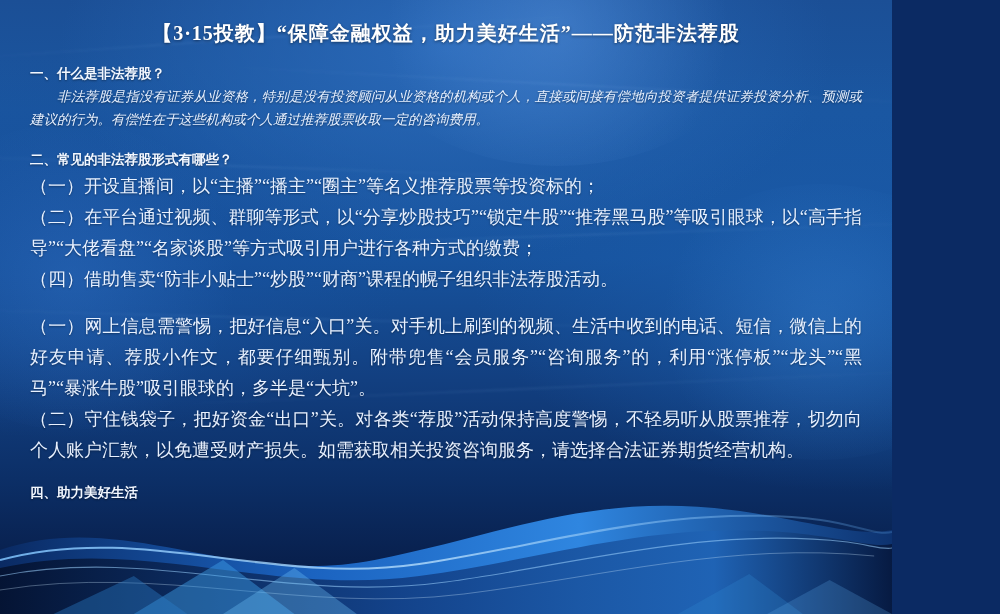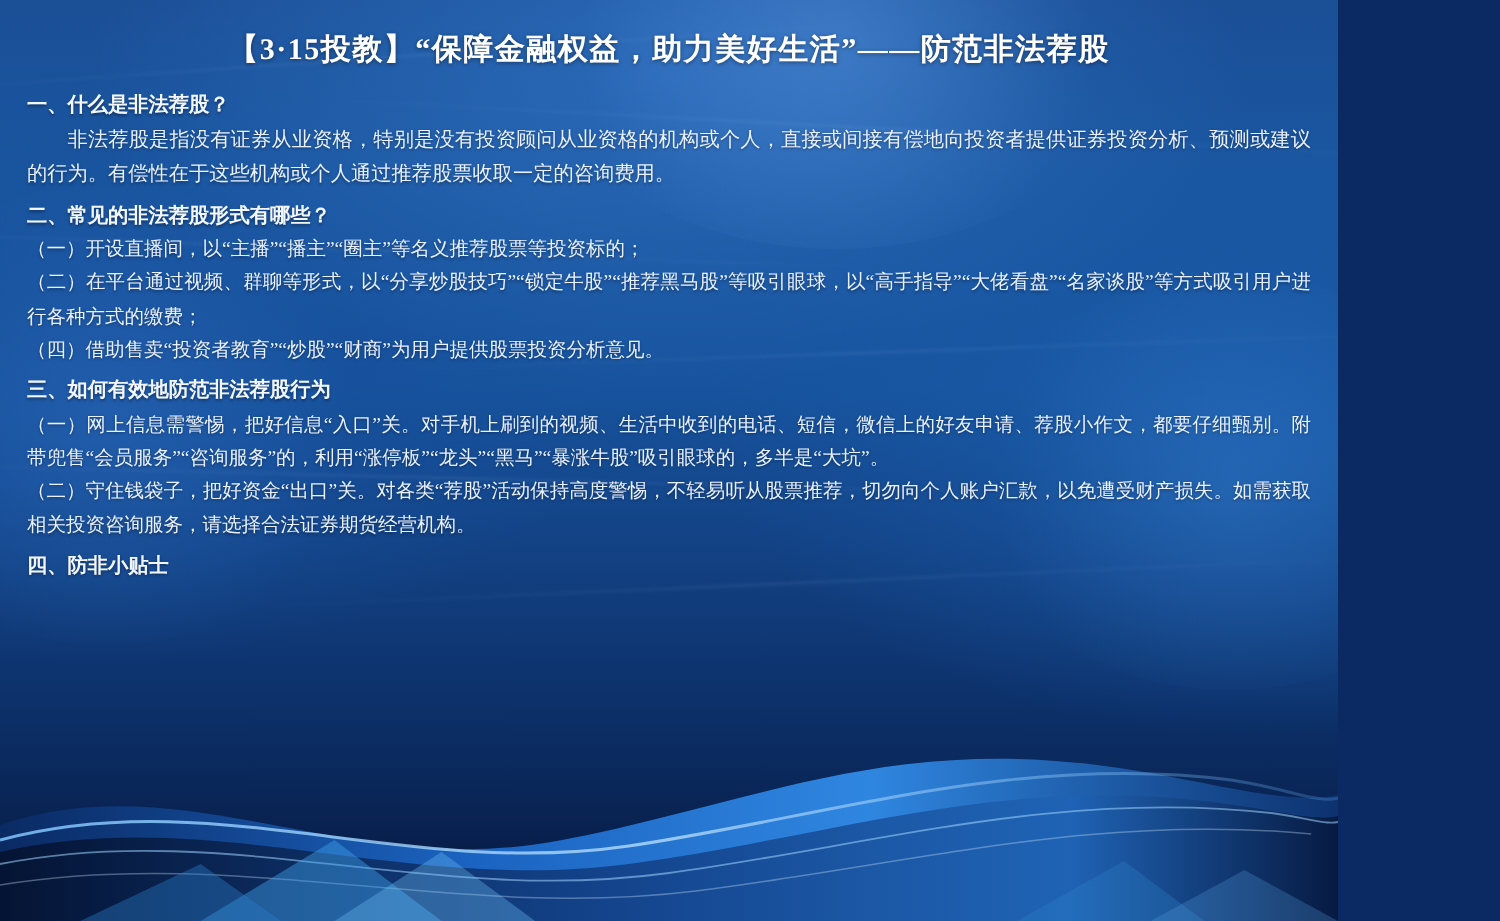--- a/index.html
+++ b/index.html
@@ -60,40 +60,41 @@
   #title {
     text-align: center;
     font-size: 20px;
     font-weight: bold;
     letter-spacing: 1px;
     color: #ffffff;
     text-shadow: 0 1px 3px rgba(0,0,0,.45);
     margin: 6px 0 12px 0;
     line-height: 1.3;
   }
-  .section { margin: 4px; }
+  .section { margin: 16px; }
   .heading {
     font-size: 13.5px;
     font-weight: bold;
     line-height: 1.72;
     color: #f2f7ff;
     text-shadow: 0 1px 2px rgba(0,0,0,.40);
     margin: 2px 0 0 0;
   }
   .para {
     font-size: 13.5px;
     line-height: 1.72;
     color: #e8f1ff;
     text-indent: 2em;
     text-shadow: 0 1px 2px rgba(0,0,0,.38);
     margin: 0;
     text-align: justify;
+    font-style: italic;
   }
   .item {
-    font-size: 13px;
+    font-size: 18px;
     line-height: 1.72;
     color: #e8f1ff;
     text-shadow: 0 1px 2px rgba(0,0,0,.38);
     margin: 0;
     text-align: justify;
   }
 </style>
 </head>
 <body>
 
@@ -151,25 +152,24 @@
     <div id="title">【3·15投教】“保障金融权益，助力美好生活”——防范非法荐股</div>
     <div id="sections">
         <div class="section">
           <div class="heading">一、什么是非法荐股？</div>
           <div class="para">非法荐股是指没有证券从业资格，特别是没有投资顾问从业资格的机构或个人，直接或间接有偿地向投资者提供证券投资分析、预测或建议的行为。有偿性在于这些机构或个人通过推荐股票收取一定的咨询费用。</div>
         </div>
         <div class="section">
           <div class="heading">二、常见的非法荐股形式有哪些？</div>
           <div class="item">（一）开设直播间，以“主播”“播主”“圈主”等名义推荐股票等投资标的；</div>
           <div class="item">（二）在平台通过视频、群聊等形式，以“分享炒股技巧”“锁定牛股”“推荐黑马股”等吸引眼球，以“高手指导”“大佬看盘”“名家谈股”等方式吸引用户进行各种方式的缴费；</div>
-          <div class="item">（四）借助售卖“投资者教育”“炒股”“财商”为用户提供股票投资分析意见。</div>
+          <div class="item">（四）借助售卖“防非小贴士”“炒股”“财商”课程的幌子组织非法荐股活动。</div>
         </div>
         <div class="section">
-          <div class="heading">三、如何有效地防范非法荐股行为</div>
           <div class="item">（一）网上信息需警惕，把好信息“入口”关。对手机上刷到的视频、生活中收到的电话、短信，微信上的好友申请、荐股小作文，都要仔细甄别。附带兜售“会员服务”“咨询服务”的，利用“涨停板”“龙头”“黑马”“暴涨牛股”吸引眼球的，多半是“大坑”。</div>
           <div class="item">（二）守住钱袋子，把好资金“出口”关。对各类“荐股”活动保持高度警惕，不轻易听从股票推荐，切勿向个人账户汇款，以免遭受财产损失。如需获取相关投资咨询服务，请选择合法证券期货经营机构。</div>
         </div>
         <div class="section">
-          <div class="heading">四、防非小贴士</div>
+          <div class="heading">四、助力美好生活</div>
         </div>
       </div>
   </div>
 </div>
 
 </body></html>

